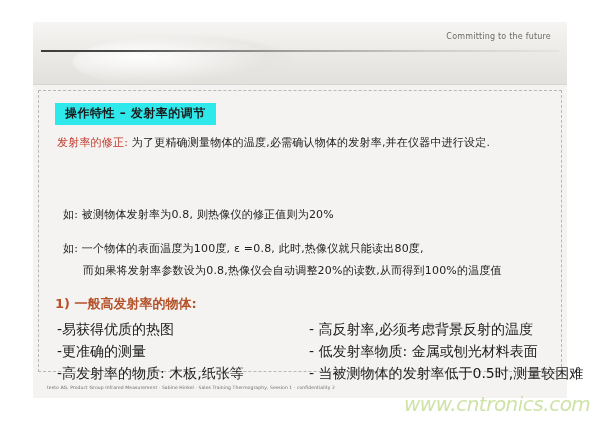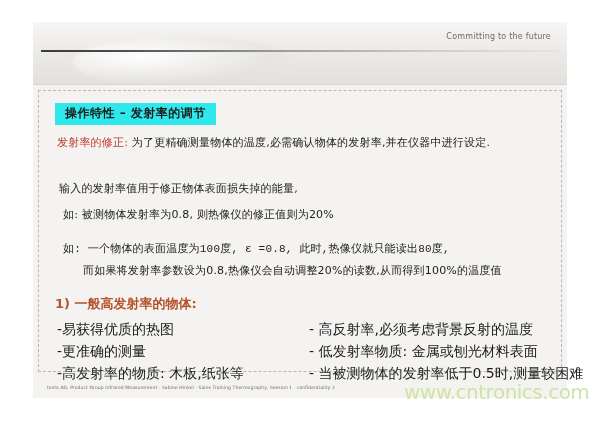--- a/index.html
+++ b/index.html
@@ -167,25 +167,26 @@
     bottom: 8px;
     font-size: 4.5px;
     color: #6f6d69;
     letter-spacing: 0.1px;
     white-space: nowrap;
   }
 
   .watermark {
     position: absolute;
     left: 404px;
-    top: 380px;
+    top: 392px;
     font-size: 20px;
     color: #cfe3a8;
     font-weight: normal;
     letter-spacing: -0.5px;
+    font-style: italic;
   }
 </style>
 </head>
 <body>
 
 <div id="slide">
 
   <div class="header-band">
     <div class="header-swoosh"></div>
     <div class="header-rule"></div>
@@ -197,23 +198,22 @@
 
   <div class="body-region">
     <div class="dashed-frame"></div>
 
     <div class="subtitle">操作特性 – 发射率的调节</div>
 
     <div class="line" style="left:24px; top:50px;">
       <span class="accent-red">发射率的修正:</span><span> 为了更精确测量物体的温度,必需确认物体的发射率,并在仪器中进行设定.</span>
     </div>
 
-    <div class="line" style="left:26px; top:96px;">输入的发射率值用于修正物体表面损失掉的能量,</div>
     <div class="line" style="left:30px; top:122px;">如: 被测物体发射率为0.8, 则热像仪的修正值则为20%</div>
-    <div class="line" style="left:30px; top:156px;font-family:Liberation Mono, monospace;">如: 一个物体的表面温度为100度, ε =0.8, 此时,热像仪就只能读出80度,</div>
+    <div class="line" style="left:30px; top:156px;">如: 一个物体的表面温度为100度, ε =0.8, 此时,热像仪就只能读出80度,</div>
     <div class="line" style="left:50px; top:178px;">而如果将发射率参数设为0.8,热像仪会自动调整20%的读数,从而得到100%的温度值</div>
 
     <div class="col-head" style="left:22px; top:210px;">1) 一般高发射率的物体:</div>
 
     <div class="bullet" style="left:24px; top:236px;">-易获得优质的热图</div>
     <div class="bullet" style="left:24px; top:258px;">-更准确的测量</div>
     <div class="bullet" style="left:24px; top:280px;text-align:right;">-高发射率的物质: 木板,纸张等</div>
 
     <div class="bullet" style="left:276px; top:236px;">- 高反射率,必须考虑背景反射的温度</div>
     <div class="bullet" style="left:276px; top:258px;">- 低发射率物质: 金属或刨光材料表面</div>

